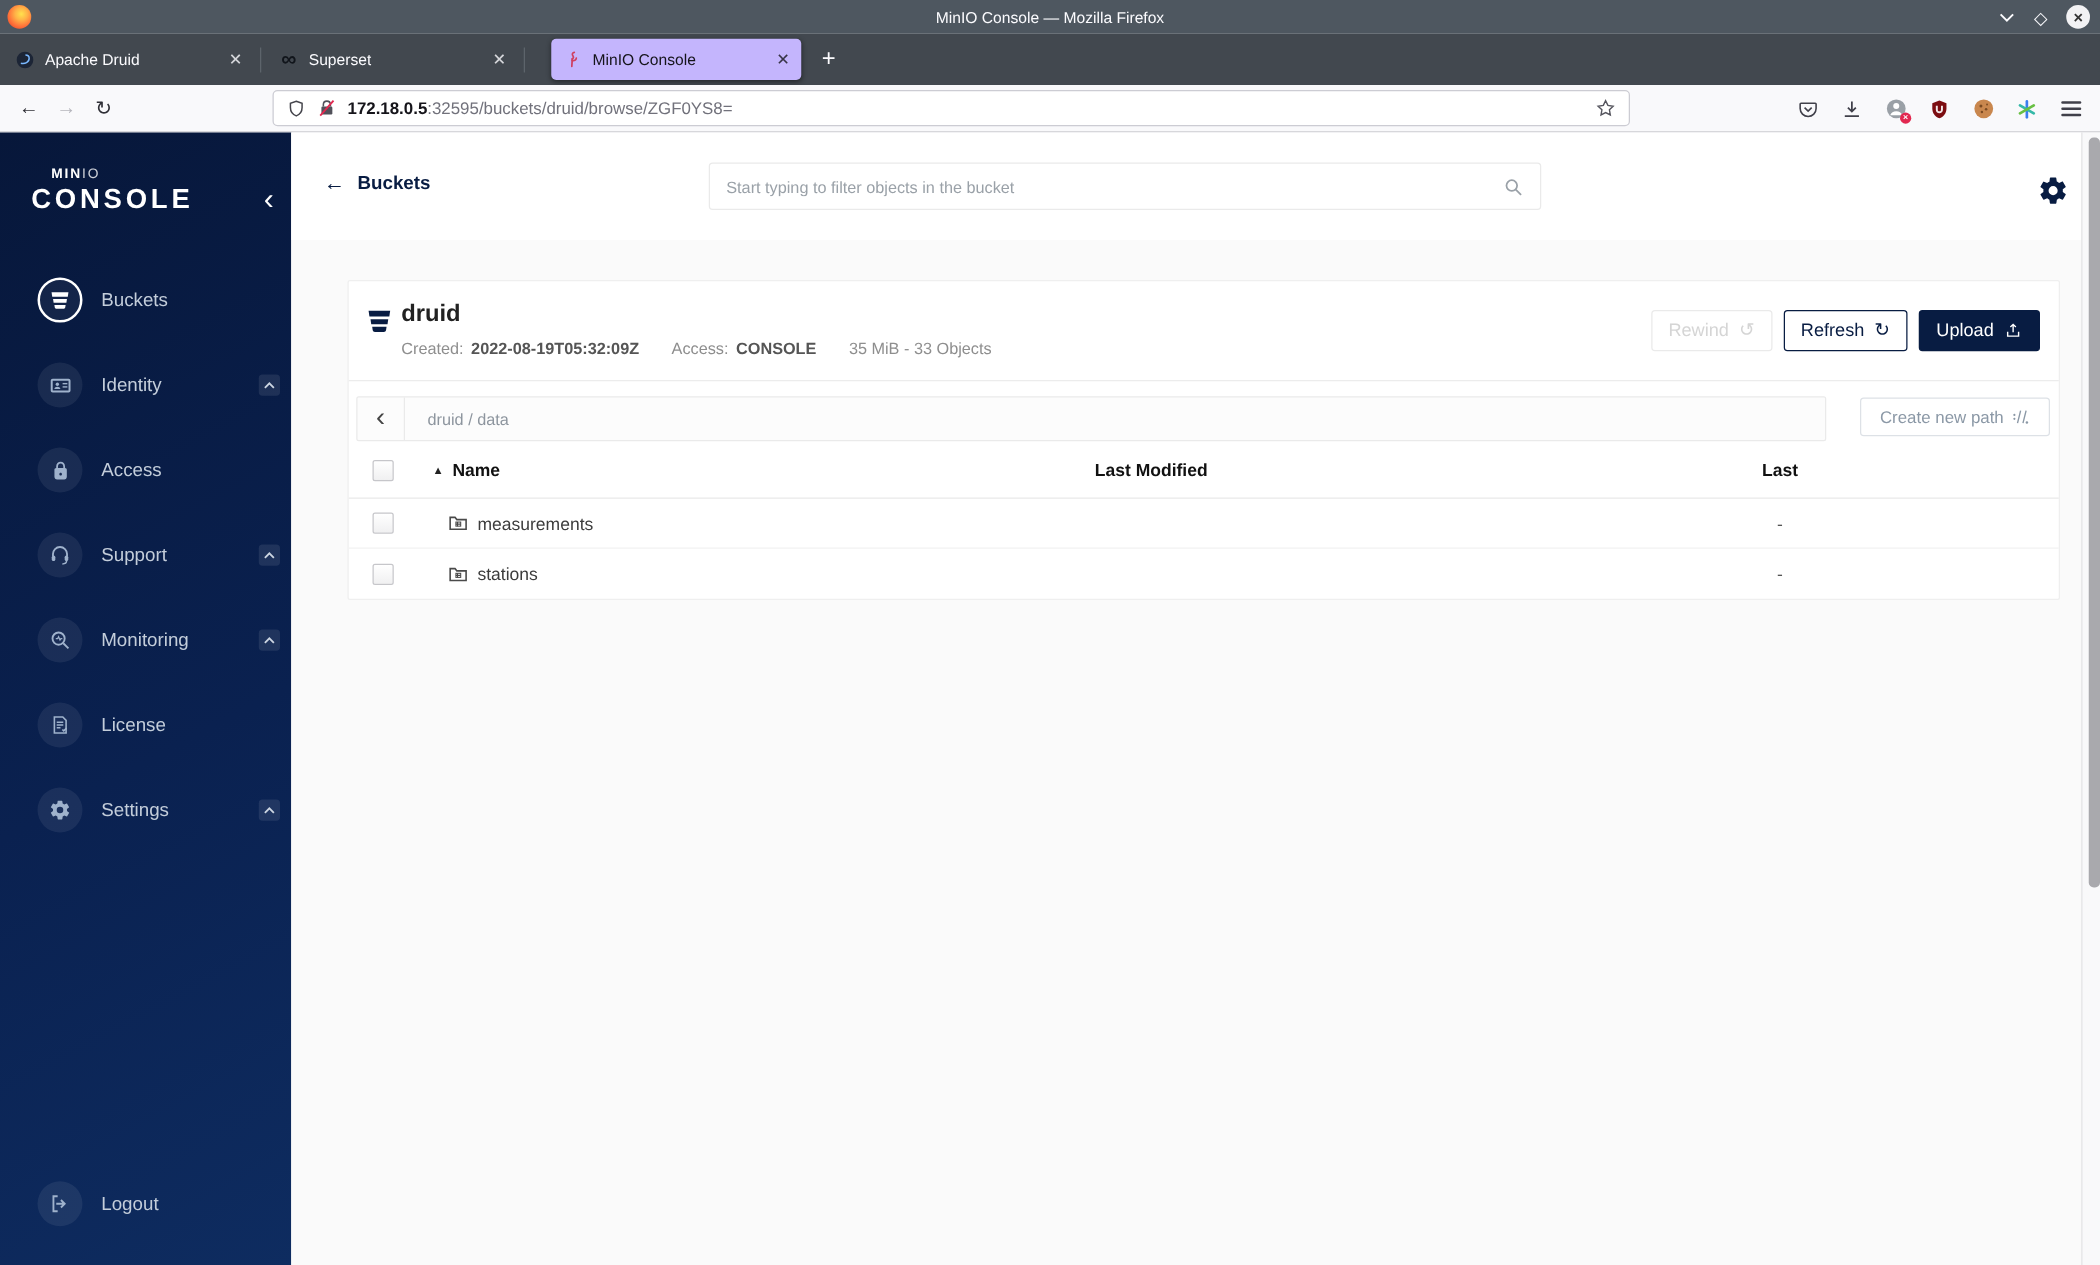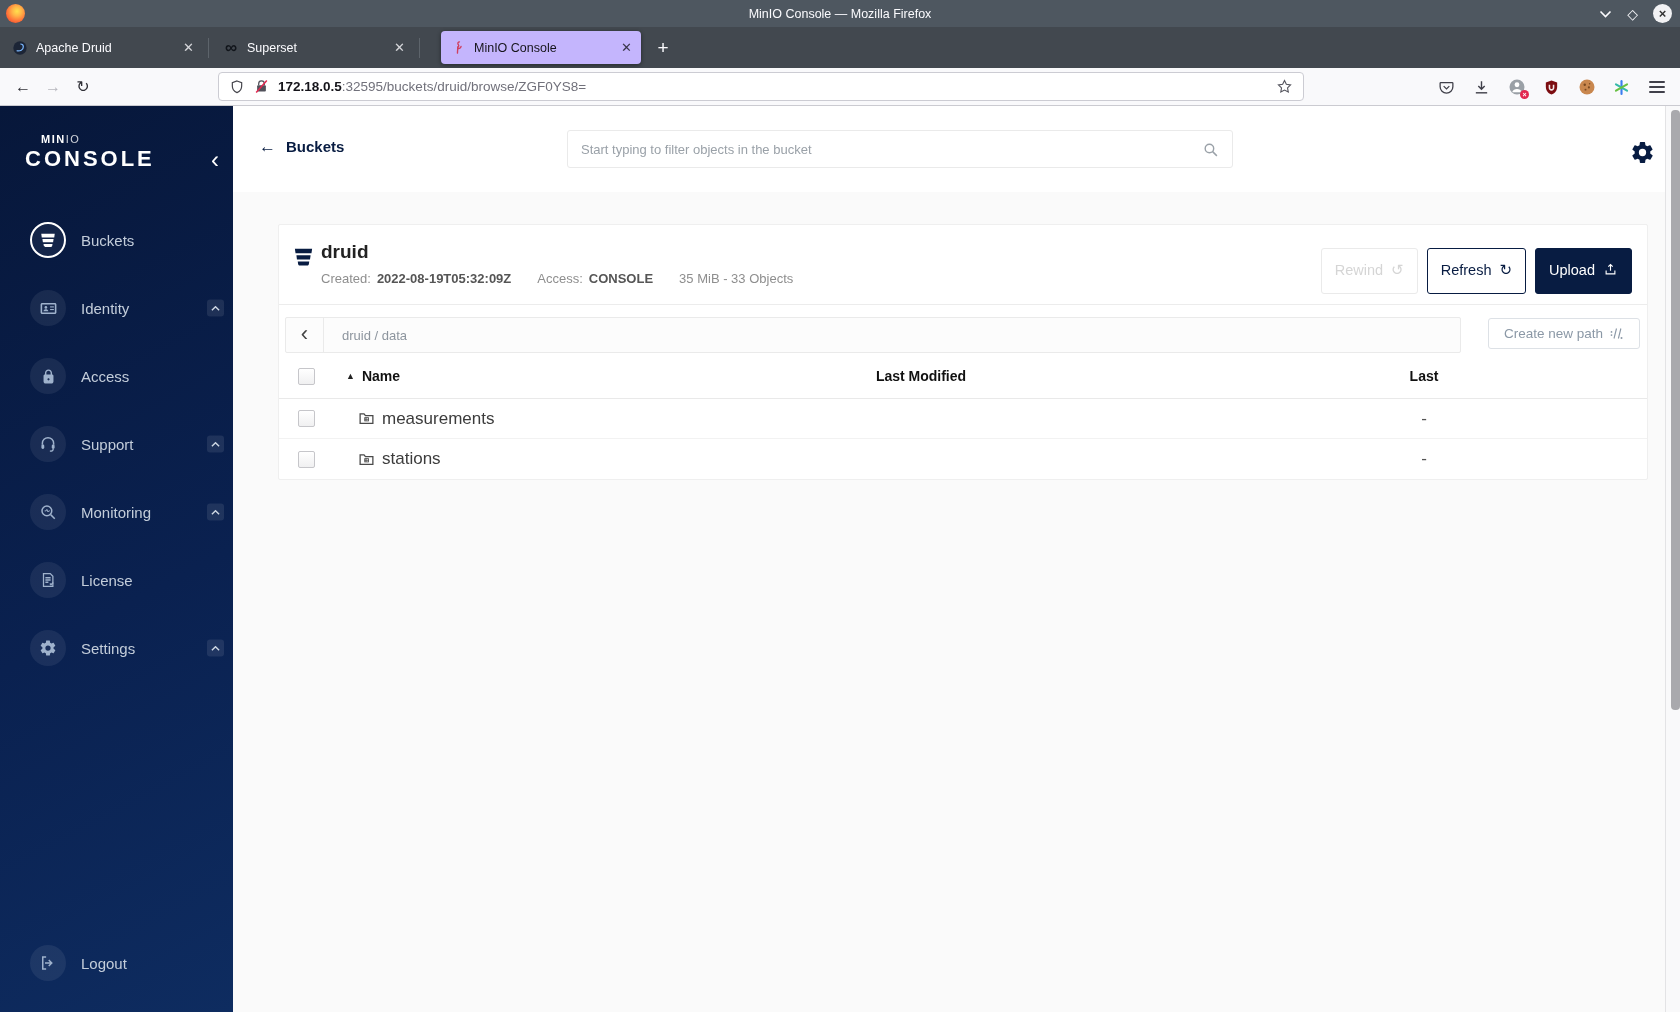--- a/index.html
+++ b/index.html
@@ -90,41 +90,41 @@
   .content-card { position:absolute; left:45px; top:118px; width:1370px; background:#fff;
                   border:1px solid #efefef; border-radius:2px; }
   .bucket-head { height:80px; border-bottom:1px solid #ececec; position:relative; }
   .bucket-ic { position:absolute; left:13px; top:20px; width:23px; height:23px; color:var(--navy); }
   .bucket-title { position:absolute; left:42px; top:16px; font-size:19px; font-weight:bold; color:#222; }
   .bucket-meta { position:absolute; left:42px; top:46px; font-size:13px; color:#8e8e8e;
                  display:flex; align-items:center; }
   .meta-val { color:#555; font-weight:bold; margin-left:6px; }
   .meta-gap { margin-left:26px; }
   .bucket-actions { position:absolute; right:15px; top:23px; display:flex; gap:9px; align-items:center; }
-  .btn { height:46px; border-radius:3px; font-size:14.5px; display:flex; align-items:flex-start; gap:8px;
+  .btn { height:33px; border-radius:3px; font-size:14.5px; display:flex; align-items:center; gap:8px;
          padding:13px 13px; background:#fff; }
   .btn .bico { font-size:15px; line-height:1; }
   .btn-rewind { border:1px solid #eaeaea; color:#d5d5d5; }
   .btn-refresh { border:1px solid var(--navy); color:var(--navy); }
   .btn-upload { background:var(--navy); border:1px solid var(--navy); color:#fff; }
 
   .browse-bar { height:49px; position:relative; }
   .crumb-box { position:absolute; left:6px; top:12px; height:36px; width:1176px; border:1px solid #eaeaea;
                background:#fcfcfc; border-radius:2px; display:flex; align-items:center; }
   .crumb-back { width:38px; height:100%; border-right:1px solid #eaeaea; display:flex; align-items:center;
                 justify-content:center; color:#444; font-size:22px; line-height:1; padding-bottom:3px; }
   .crumb-path { margin-left:18px; font-size:13px; color:#8d959e; }
   .create-path { position:absolute; right:7px; top:13px; height:31px; border:1px solid #dde1e6; background:#fff;
                  border-radius:3px; color:#8b98a6; font-size:13.5px; display:flex; align-items:center;
                  gap:6px; padding:0 15px; }
 
   .t-head { height:45px; border-bottom:1px solid #e9e9e9; position:relative; display:flex; align-items:center;
             font-weight:bold; font-size:14px; color:#111; }
   .t-row { height:40px; border-bottom:1px solid #f2f2f2; position:relative; display:flex; align-items:center;
-           font-size:17px; color:#3c3c3c; }
+           font-size:14px; color:#3c3c3c; }
   .t-row:last-child { border-bottom:none; }
   .chk { width:17px; height:17px; border:1px solid #c6c6ca; border-radius:2px; margin-left:19px;
          background:linear-gradient(#fff,#f0f0f1); flex-shrink:0; }
   .sort-tri { font-size:9px; color:#222; margin:0 7px 0 31px; }
   .col-mod { position:absolute; left:517px; width:250px; text-align:center; }
   .col-size { position:absolute; left:1100px; width:90px; text-align:center; }
   .row-folder { margin-left:43px; width:17px; height:17px; color:#4a4a4a; flex-shrink:0; }
   .row-name { margin-left:7px; }
   .row-size { color:#555; }
 

